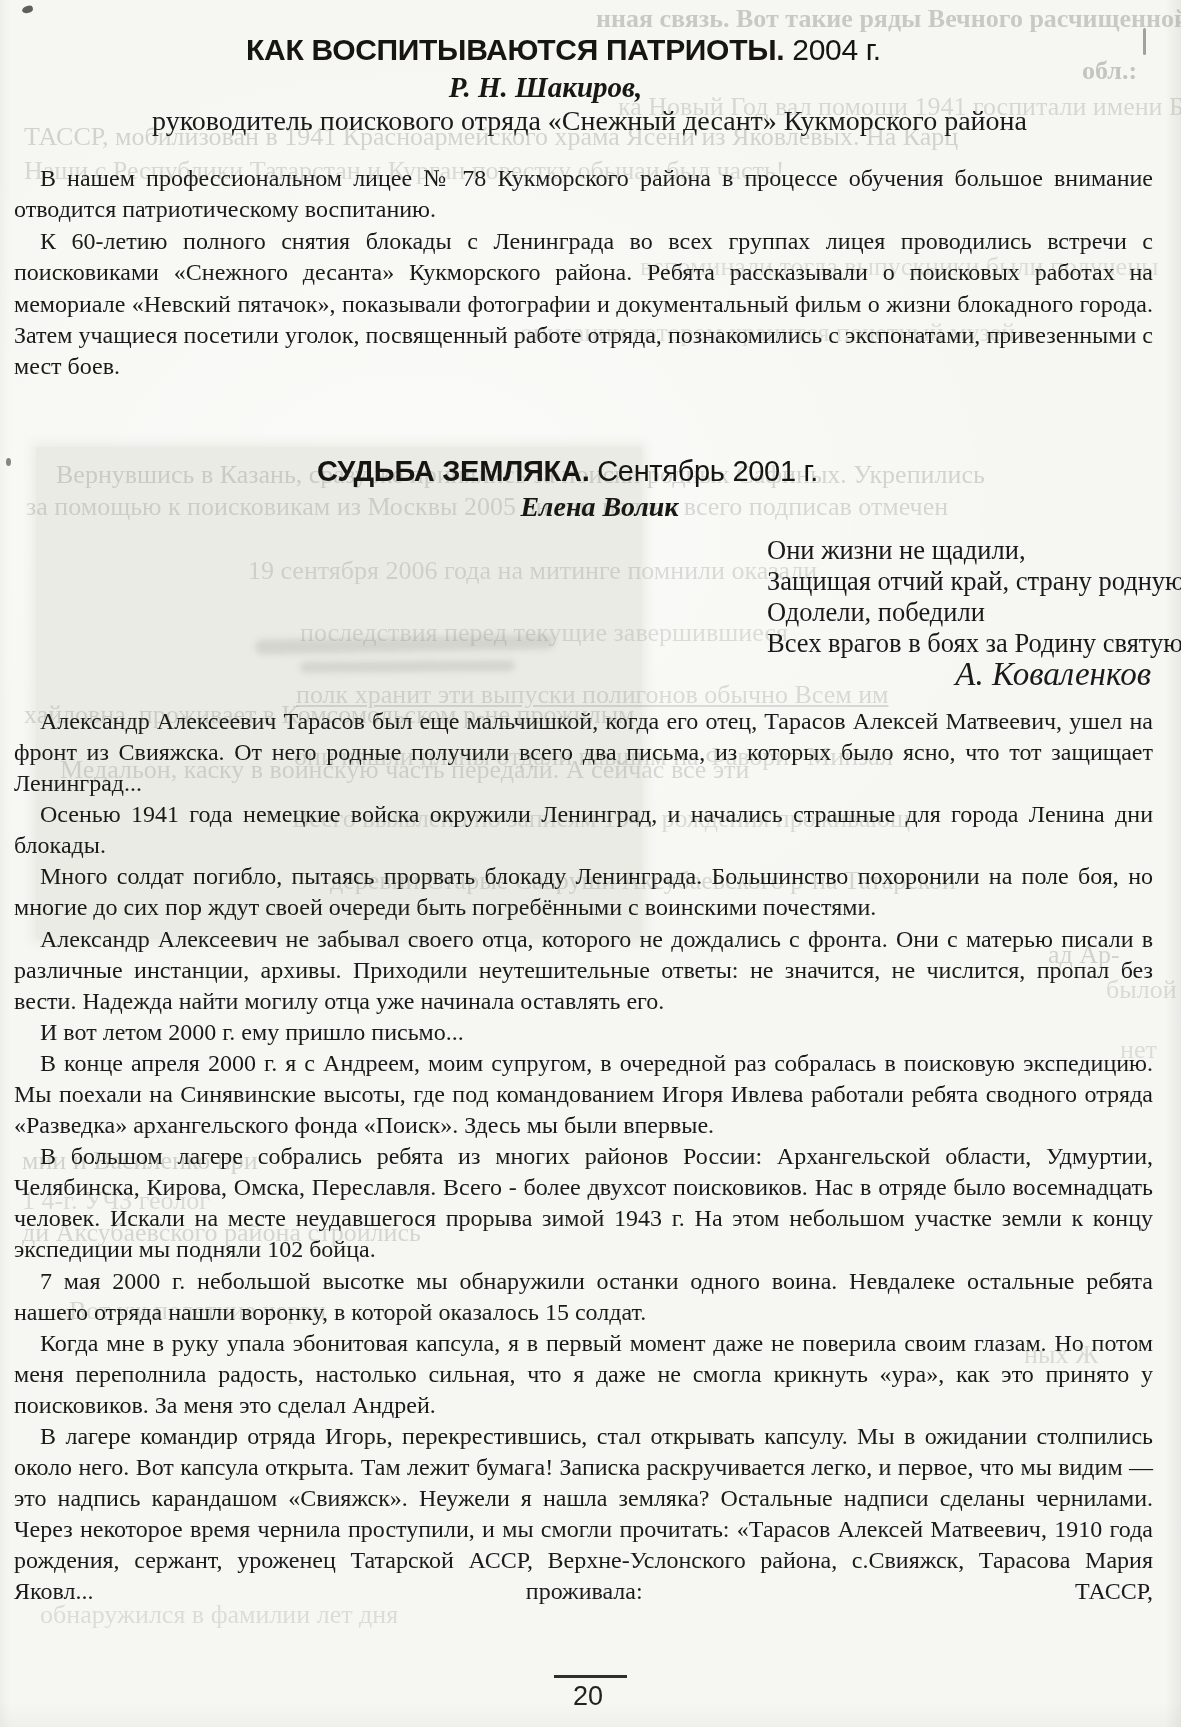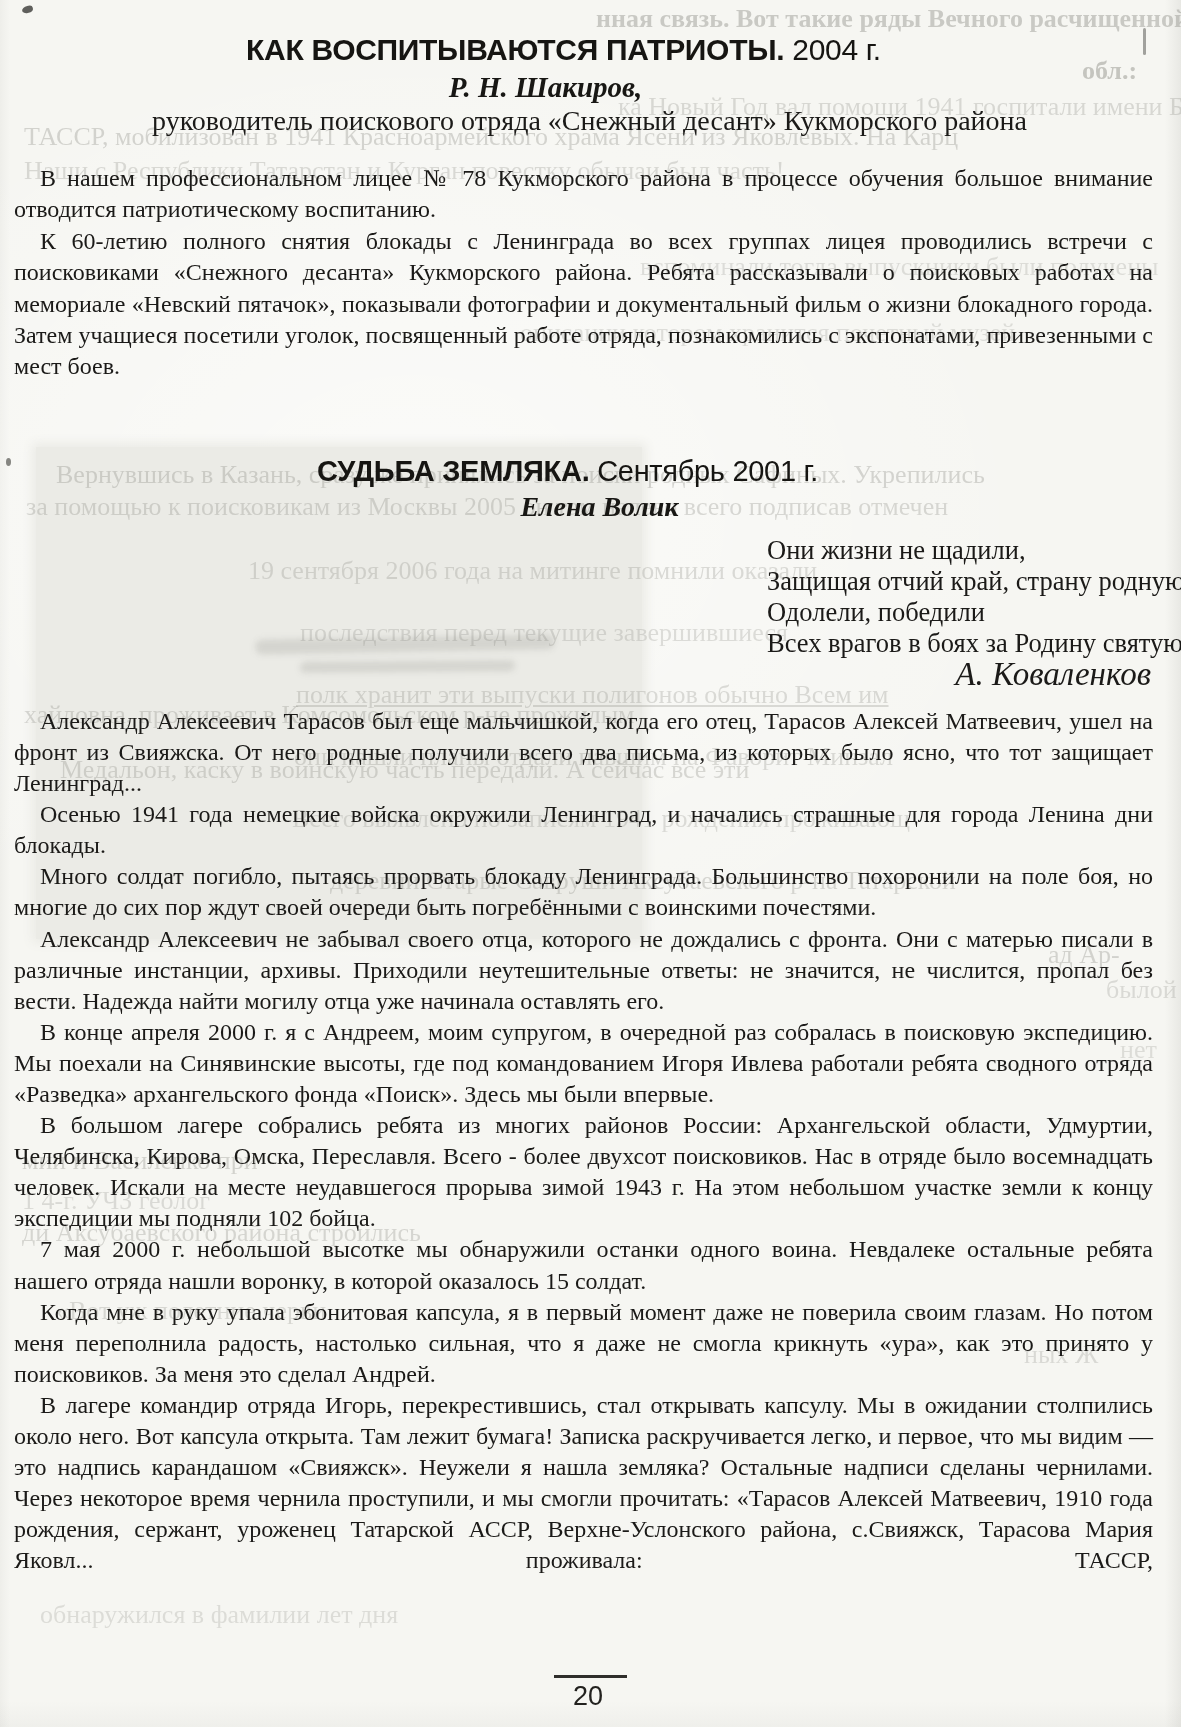--- a/index.html
+++ b/index.html
@@ -161,20 +161,21 @@
           <div class="poem-line">Всех врагов в боях за Родину святую.</div>
         </div>
       <div class="attribution">А. Коваленков</div>
     </div>
 
     <div class="paras paras-2">
         <p class="para">Александр Алексеевич Тарасов был еще мальчишкой, когда его отец, Тарасов Алексей Матвеевич, ушел на фронт из Свияжска. От него родные получили всего два письма, из которых было ясно, что тот защищает Ленинград...</p>
         <p class="para">Осенью 1941 года немецкие войска окружили Ленинград, и начались страшные для города Ленина дни блокады.</p>
         <p class="para">Много солдат погибло, пытаясь прорвать блокаду Ленинграда. Большинство похоронили на поле боя, но многие до сих пор ждут своей очереди быть погребёнными с воинскими почестями.</p>
         <p class="para">Александр Алексеевич не забывал своего отца, которого не дождались с фронта. Они с матерью писали в различные инстанции, архивы. Приходили неутешительные ответы: не значится, не числится, пропал без вести. Надежда найти могилу отца уже начинала оставлять его.</p>
+        <p class="para">И вот летом 2000 г. ему пришло письмо...</p>
         <p class="para">В конце апреля 2000 г. я с Андреем, моим супругом, в очередной раз собралась в поисковую экспедицию. Мы поехали на Синявинские высоты, где под командованием Игоря Ивлева работали ребята сводного отряда «Разведка» архангельского фонда «Поиск». Здесь мы были впервые.</p>
         <p class="para">В большом лагере собрались ребята из многих районов России: Архангельской области, Удмуртии, Челябинска, Кирова, Омска, Переславля. Всего - более двухсот поисковиков. Нас в отряде было восемнадцать человек. Искали на месте неудавшегося прорыва зимой 1943 г. На этом небольшом участке земли к концу экспедиции мы подняли 102 бойца.</p>
         <p class="para">7 мая 2000 г. небольшой высотке мы обнаружили останки одного воина. Невдалеке остальные ребята нашего отряда нашли воронку, в которой оказалось 15 солдат.</p>
         <p class="para">Когда мне в руку упала эбонитовая капсула, я в первый момент даже не поверила своим глазам. Но потом меня переполнила радость, настолько сильная, что я даже не смогла крикнуть «ура», как это принято у поисковиков. За меня это сделал Андрей.</p>
         <p class="para">В лагере командир отряда Игорь, перекрестившись, стал открывать капсулу. Мы в ожидании столпились около него. Вот капсула открыта. Там лежит бумага! Записка раскручивается легко, и первое, что мы видим — это надпись карандашом «Свияжск». Неужели я нашла земляка? Остальные надписи сделаны чернилами. Через некоторое время чернила проступили, и мы смогли прочитать: «Тарасов Алексей Матвеевич, 1910 года рождения, сержант, уроженец Татарской АССР, Верхне-Услонского района, с.Свияжск, Тарасова Мария Яковл... проживала: ТАССР,</p>
       </div>
   </div>
 
   <div class="footer-rule"></div>
   <div class="page-number">20</div>

